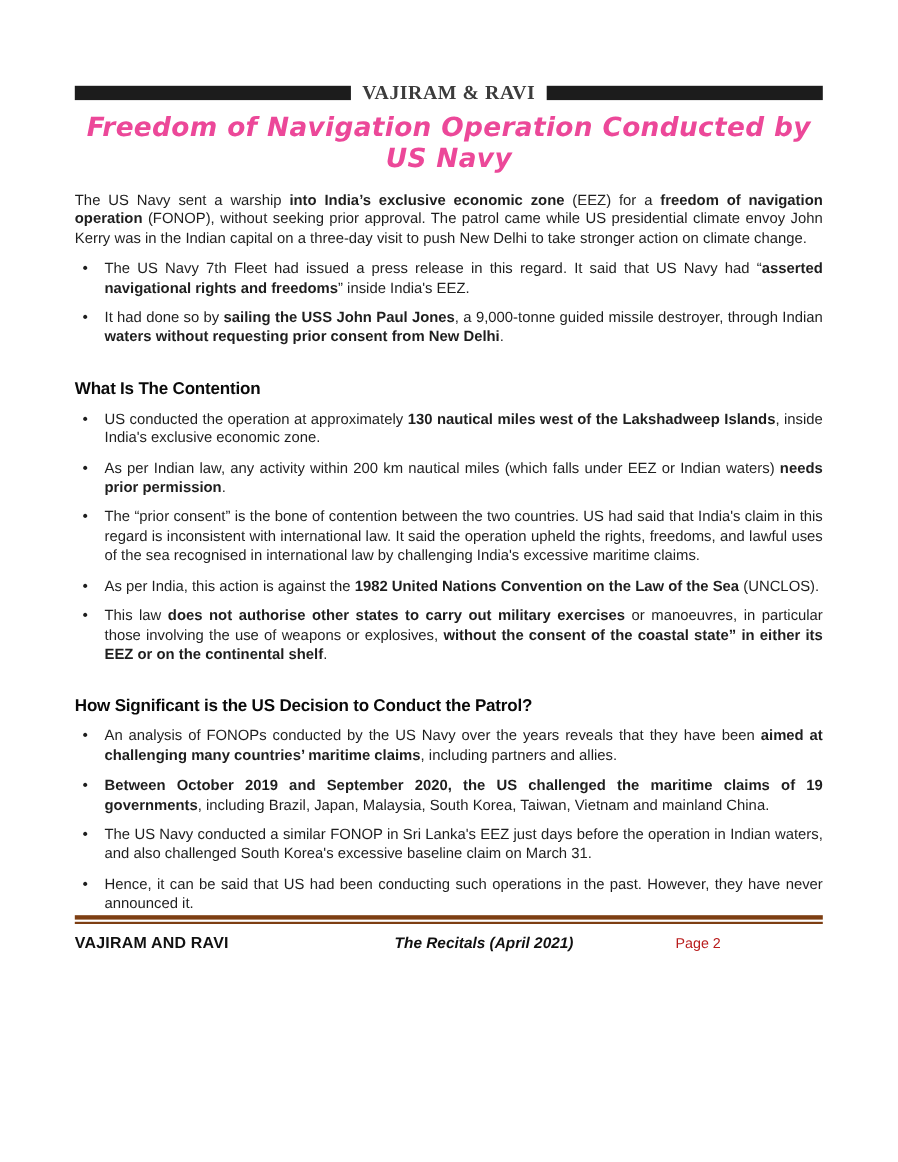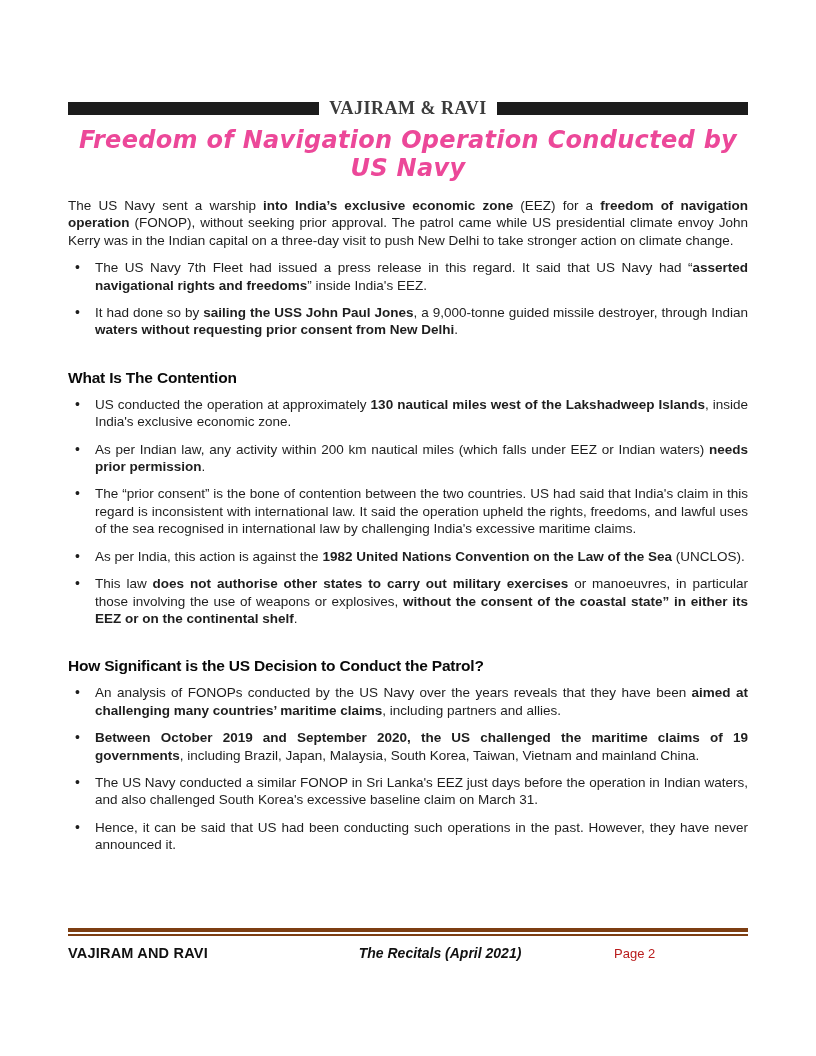--- a/index.html
+++ b/index.html
@@ -12,21 +12,21 @@
     height: 1056px;
     position: relative;
     overflow: hidden;
     font-family: "Liberation Sans", sans-serif;
     color: #1e1e1e;
   }
   .page {
     position: relative;
     width: 680px;
     margin: 0 auto;
-    padding-top: 98px;
+    padding-top: 74px;
   }
   
   .brandbar {
     display: flex;
     align-items: center;
     gap: 10px;
   }
   .brandbar .bar {
     flex: 1;
     height: 13px;
@@ -84,21 +84,21 @@
     left: 7px;
     top: 0;
     font-size: 14px;
   }
   b { font-weight: bold; }
   
   .footer {
     position: absolute;
     left: 68px;
     right: 68px;
-    top: 928px;
+    top: 832px;
   }
   .footer-rule {
     height: 2px;
     border-top: 4px solid #7d3e12;
     border-bottom: 2px solid #7d3e12;
   }
   .footer-row {
     display: flex;
     align-items: baseline;
     margin-top: 9px;

